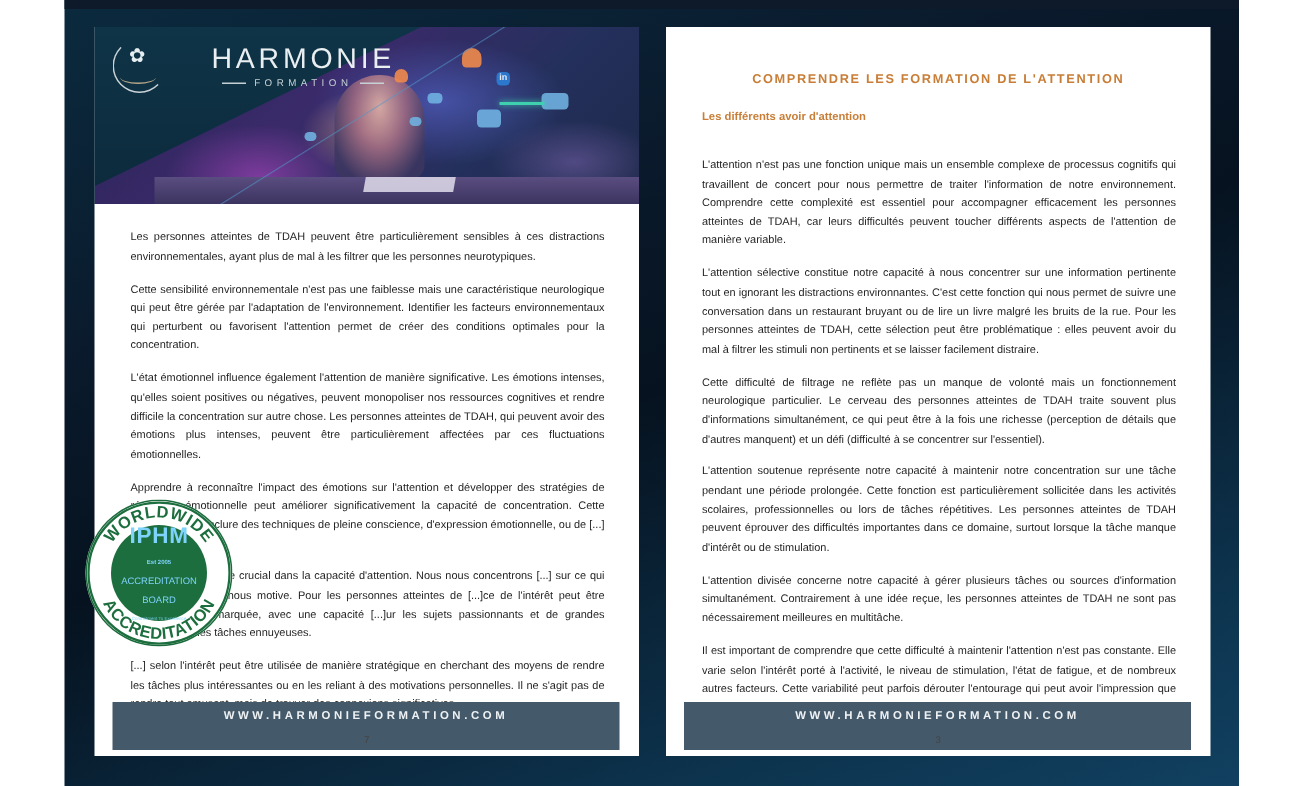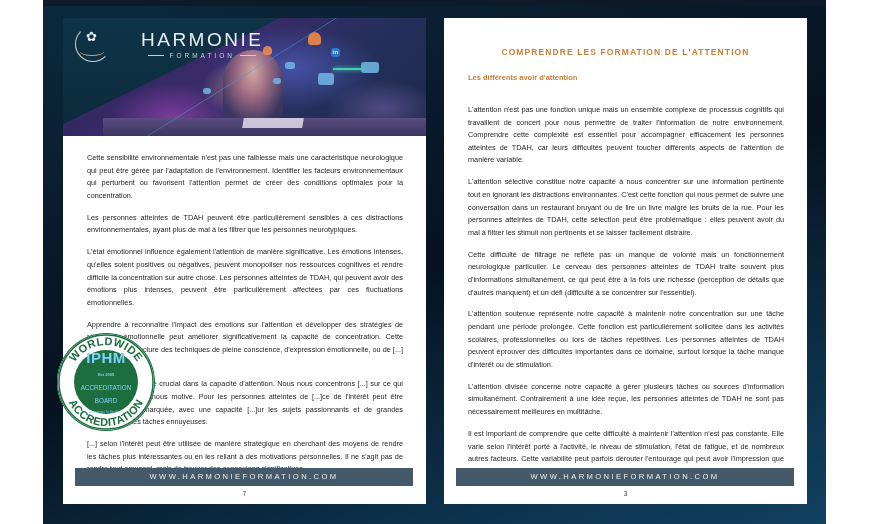--- a/index.html
+++ b/index.html
@@ -100,22 +100,22 @@
 
   .heading {
     position: absolute; left: 0; right: 0; top: 29px; text-align: center;
     color: #c97e37; font-size: 8.5px; font-weight: bold; letter-spacing: 1.1px;
   }
   .subheading {
     position: absolute; left: 24px; top: 55px; color: #c97e37; font-size: 7.5px; font-weight: bold;
   }
 
   .footer-bar {
-    position: absolute; left: 12px; width: 338px; height: 18px; top: 450px;
-    background: #44596a; color: #eef2f4; font-size: 7.6px; font-weight: normal;
+    position: absolute; left: 12px; width: 338px; height: 32px; top: 450px;
+    background: #44596a; color: #eef2f4; font-size: 7.6px; font-weight: bold;
     letter-spacing: 2.4px; text-align: center; line-height: 18px;
   }
   .page-number {
     position: absolute; left: 0; right: 0; top: 472px; text-align: center; font-size: 6.5px; color: #444;
   }
 
   .badge {
     position: absolute; left: 57px; top: 333px; width: 98px; height: 98px; border-radius: 50%;
     background: #ffffff; box-shadow: 0 0 0 1px #1a6a3c inset;
   }
@@ -163,22 +163,22 @@
         <div class="logo-sub">
           <span class="rule"></span>
           <span>FORMATION</span>
           <span class="rule"></span>
         </div>
       </div>
     </div>
   </div>
 
   <div class="content">
+    <p>Les personnes atteintes de TDAH peuvent être particulièrement sensibles à ces distractions environnementales, ayant plus de mal à les filtrer que les personnes neurotypiques.</p>
     <p>Cette sensibilité environnementale n'est pas une faiblesse mais une caractéristique neurologique qui peut être gérée par l'adaptation de l'environnement. Identifier les facteurs environnementaux qui perturbent ou favorisent l'attention permet de créer des conditions optimales pour la concentration.</p>
-    <p>Les personnes atteintes de TDAH peuvent être particulièrement sensibles à ces distractions environnementales, ayant plus de mal à les filtrer que les personnes neurotypiques.</p>
     <p>L'état émotionnel influence également l'attention de manière significative. Les émotions intenses, qu'elles soient positives ou négatives, peuvent monopoliser nos ressources cognitives et rendre difficile la concentration sur autre chose. Les personnes atteintes de TDAH, qui peuvent avoir des émotions plus intenses, peuvent être particulièrement affectées par ces fluctuations émotionnelles.</p>
     <p>Apprendre à reconnaître l'impact des émotions sur l'attention et développer des stratégies de régulation émotionnelle peut améliorer significativement la capacité de concentration. Cette régulation peut inclure des techniques de pleine conscience, d'expression émotionnelle, ou de [...] cognitive.</p>
     <p>[...]tion jouent un rôle crucial dans la capacité d'attention. Nous nous concentrons [...] sur ce qui nous intéresse ou nous motive. Pour les personnes atteintes de [...]ce de l'intérêt peut être particulièrement marquée, avec une capacité [...]ur les sujets passionnants et de grandes difficultés sur les tâches ennuyeuses.</p>
     <p>[...] selon l'intérêt peut être utilisée de manière stratégique en cherchant des moyens de rendre les tâches plus intéressantes ou en les reliant à des motivations personnelles. Il ne s'agit pas de rendre tout amusant, mais de trouver des connexions significatives.</p>
   </div>
 
   <div class="footer-bar">WWW.HARMONIEFORMATION.COM</div>
   <div class="page-number">7</div>
 </div>
 

